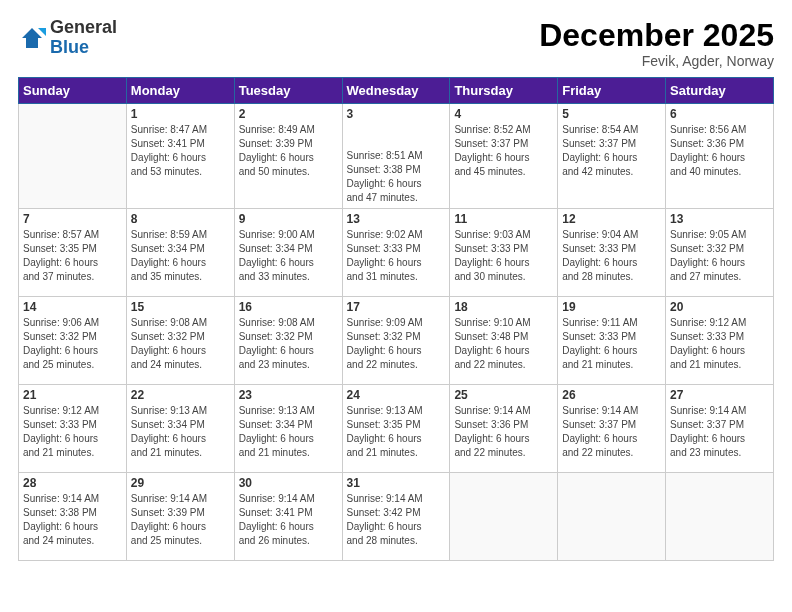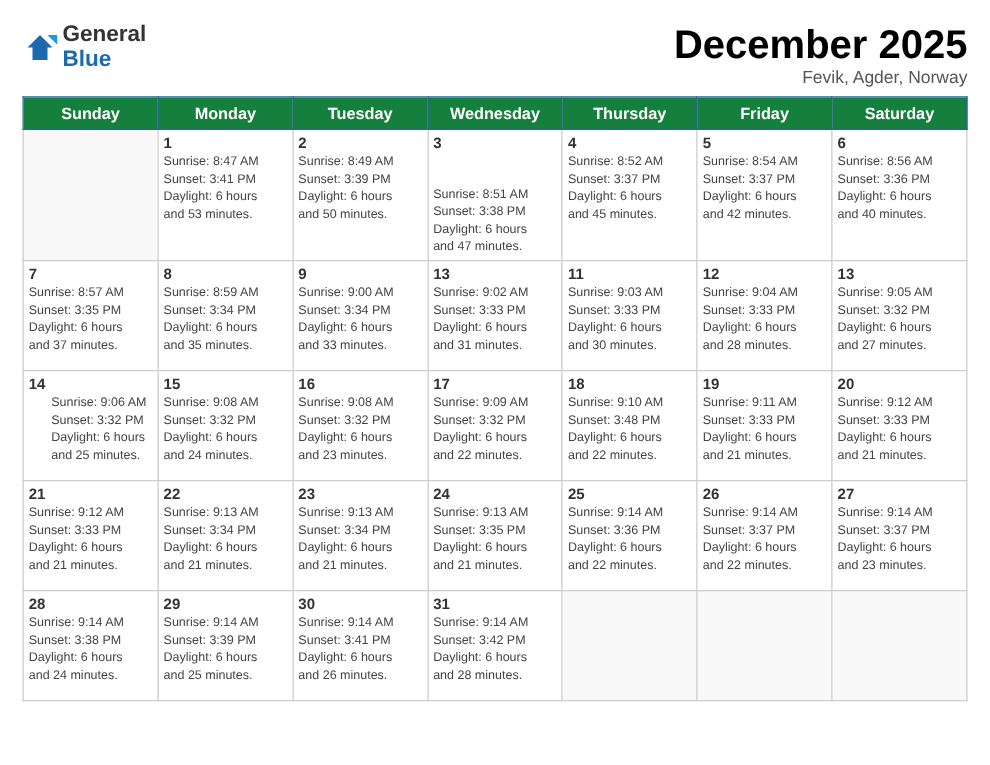--- a/index.html
+++ b/index.html
@@ -53,27 +53,27 @@
       color: #555;
     }
     .calendar {
       flex: 1;
       border: 1px solid #ccc;
       border-collapse: collapse;
       width: 100%;
       table-layout: fixed;
     }
     .calendar th {
-      background-color: #15803d;
+      background-color: #4c1d95;
       color: #fff;
       font-size: 13px;
       font-weight: bold;
       padding: 5px 4px;
       border: 1px solid #2566a0;
-      text-align: center;
+      text-align: left;
     }
     .calendar td {
       vertical-align: top;
       border: 1px solid #ccc;
       padding: 3px 4px;
       font-size: 10.5px;
       color: #333;
       height: 88px;
     }
     .day-number {
@@ -219,21 +219,21 @@
             <span class="day-number">13</span>
             <div class="day-info" style="white-space: pre-line;">Sunrise: 9:05 AM
 Sunset: 3:32 PM
 Daylight: 6 hours
 and 27 minutes.</div>
           </td>
         </tr>
         <tr>
           <td>
             <span class="day-number">14</span>
-            <div class="day-info" style="white-space: pre-line; margin-left: 18px;">Sunrise: 9:06 AM
+            <div class="day-info" style="white-space: pre-line;">Sunrise: 9:06 AM
 Sunset: 3:32 PM
 Daylight: 6 hours
 and 25 minutes.</div>
           </td>
           <td>
             <span class="day-number">15</span>
             <div class="day-info" style="white-space: pre-line;">Sunrise: 9:08 AM
 Sunset: 3:32 PM
 Daylight: 6 hours
 and 24 minutes.</div>

